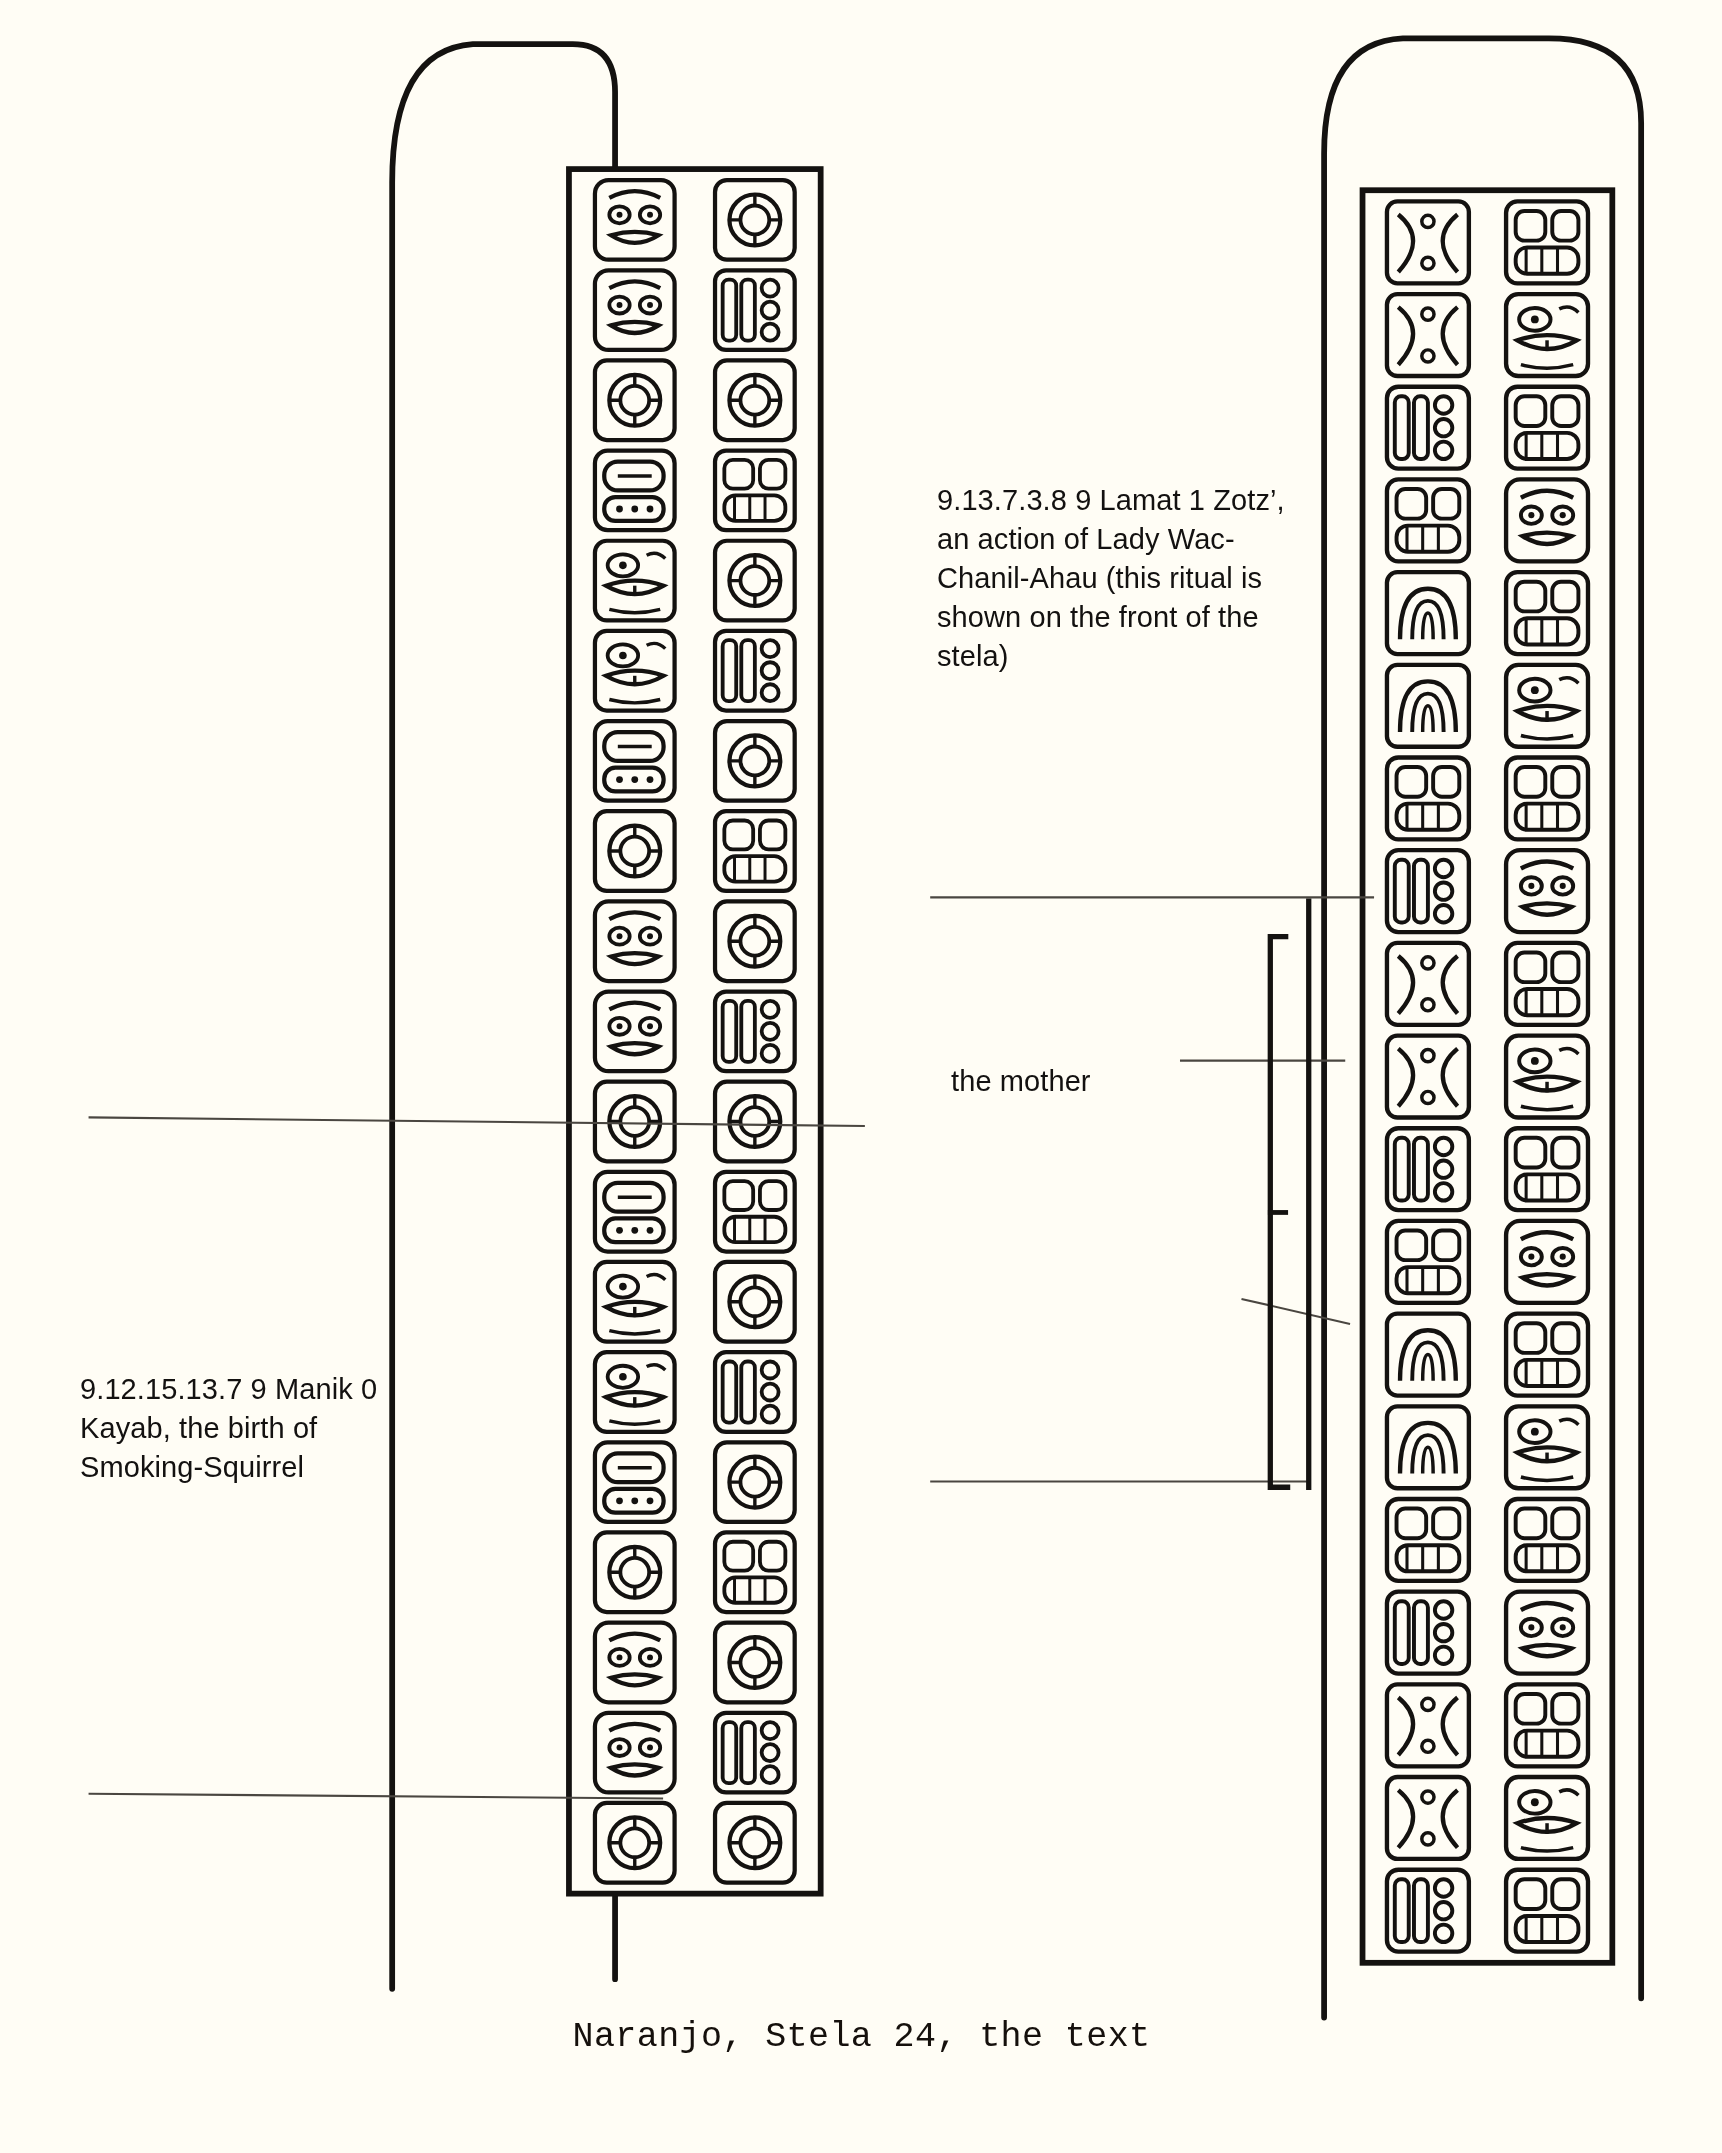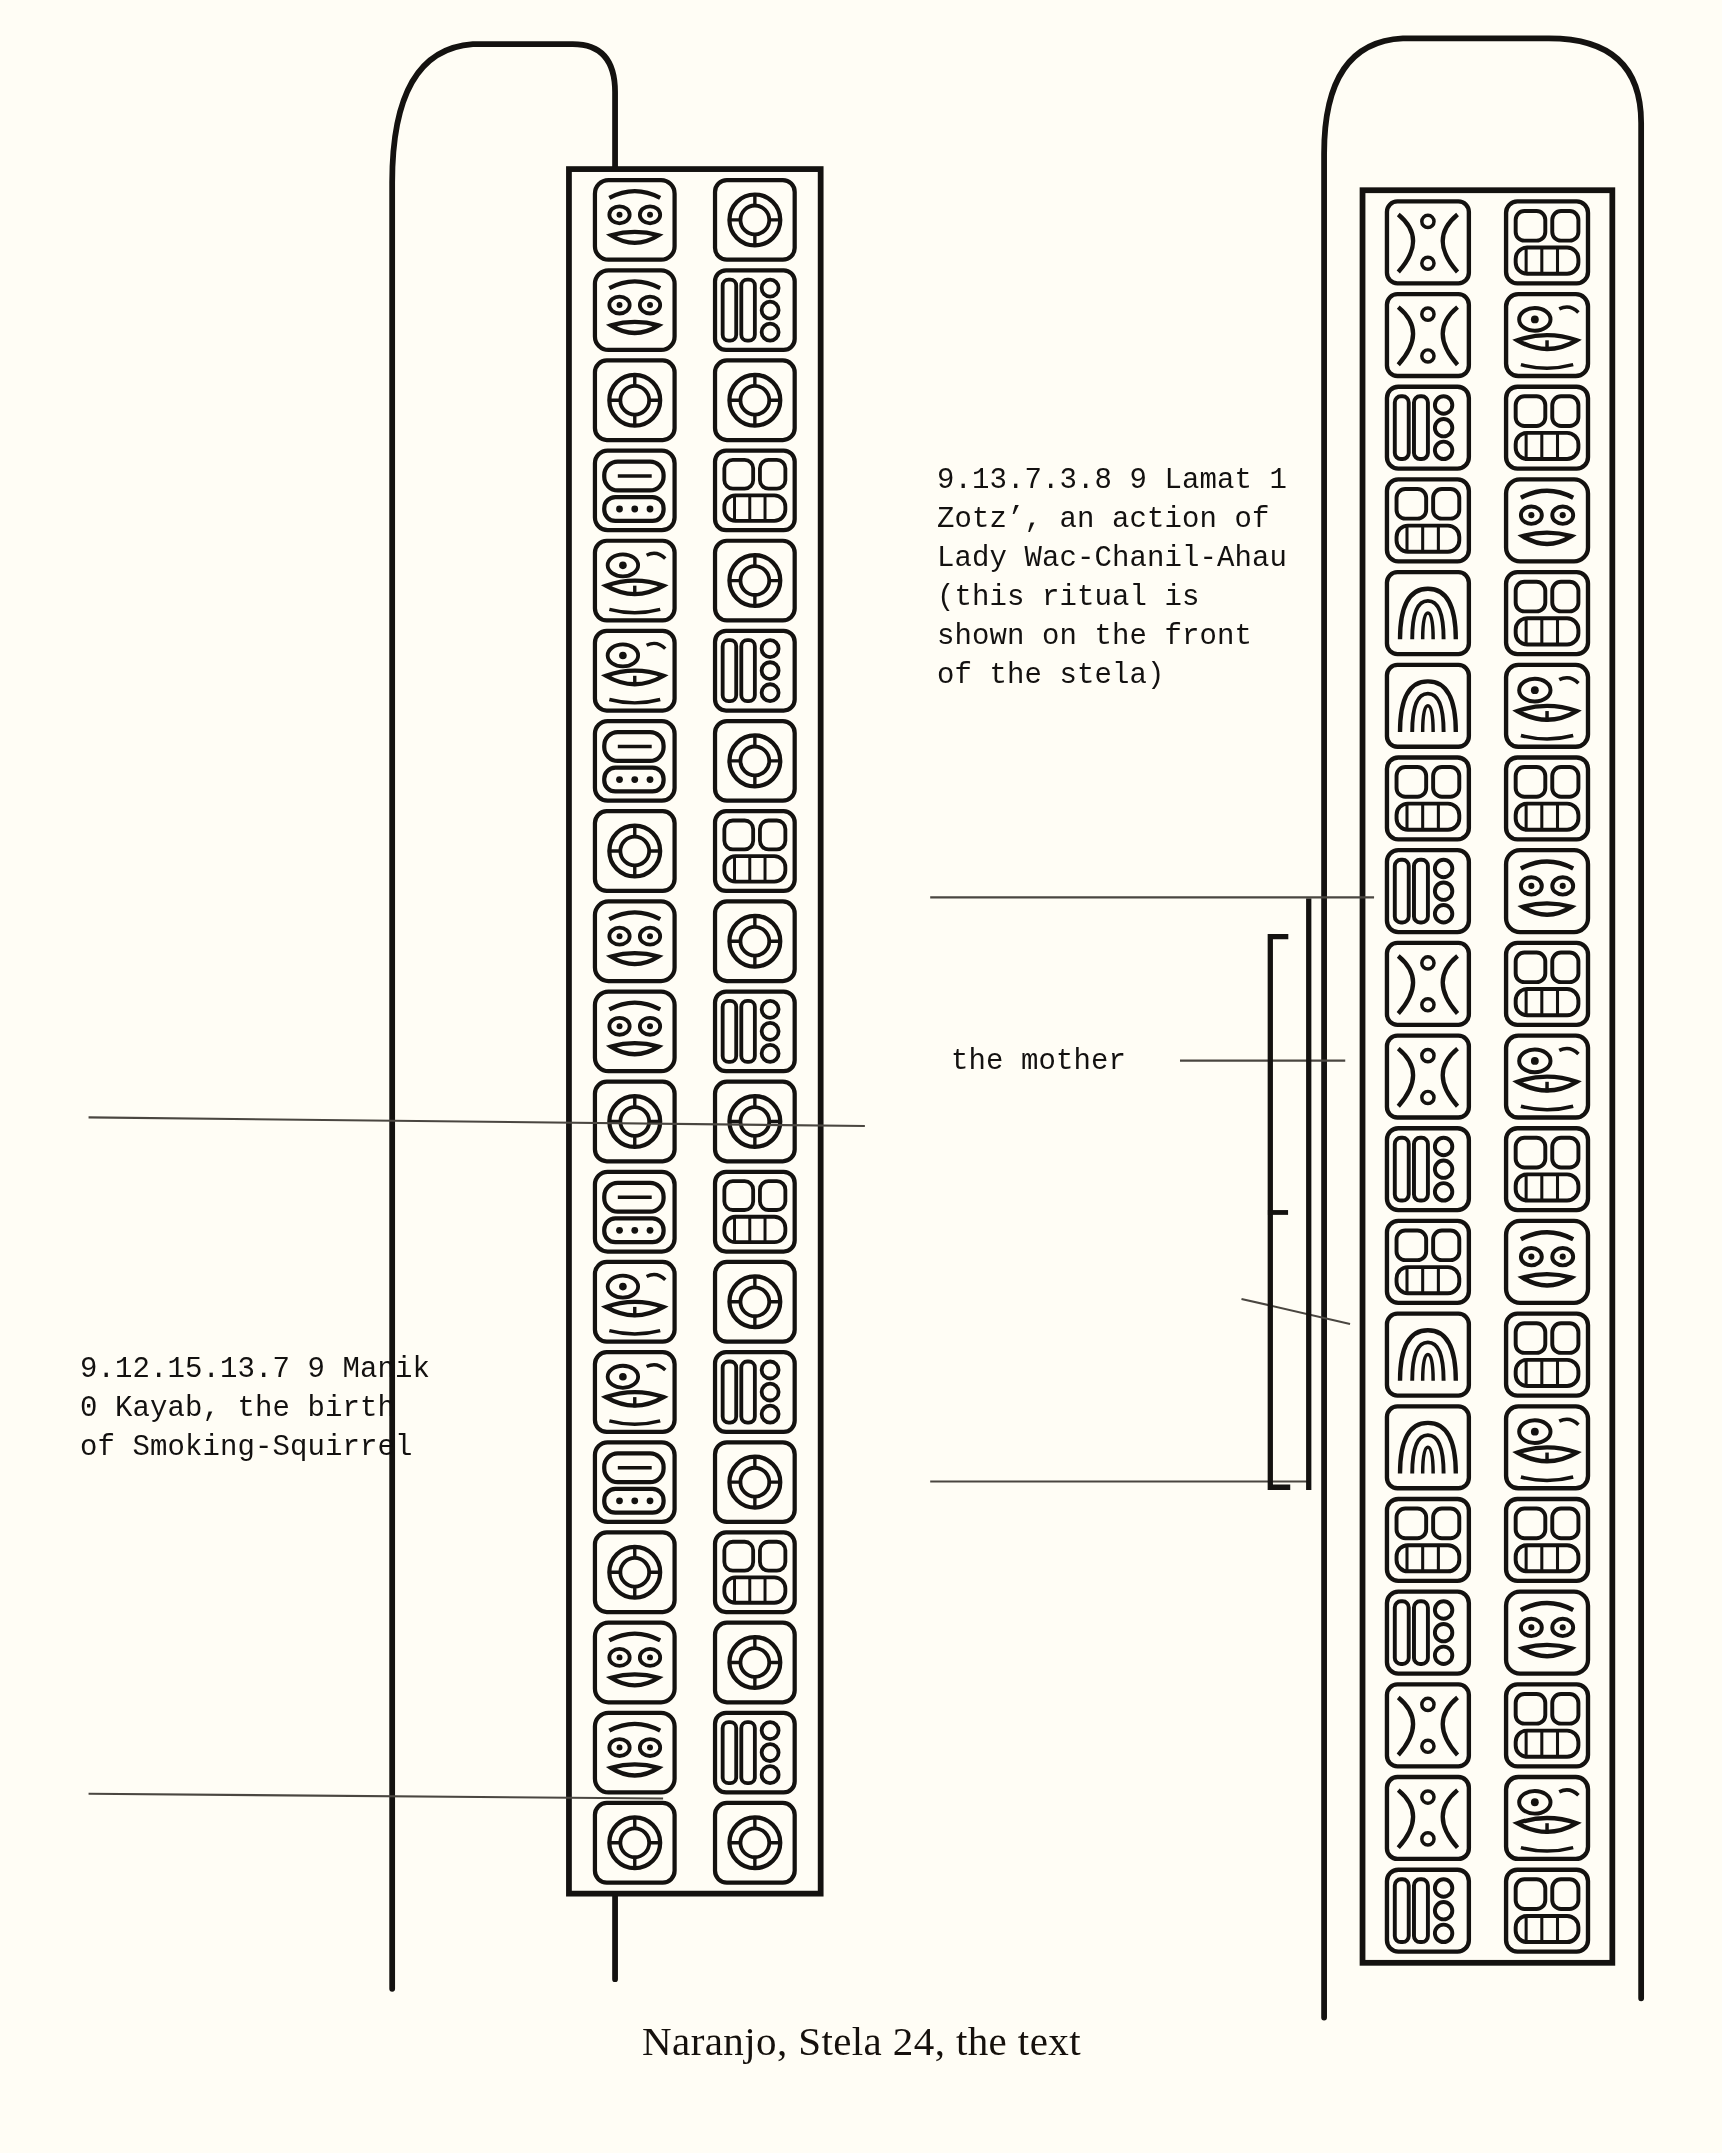--- a/index.html
+++ b/index.html
@@ -9,41 +9,42 @@
     font-family:"Liberation Serif","DejaVu Serif",serif;
     color:#141210;
     overflow:hidden;
     position:relative;
   }
   #stage{position:absolute;left:0;top:0;width:1723px;height:2154px;}
 
   
   .caption{
     position:absolute;
-    font-family:Liberation Mono, monospace;
+    font-family:Liberation Sans, sans-serif;
     font-size:29px;
     line-height:1.345;
     color:#131110;
     letter-spacing:0.1px;
     white-space:pre-line;
+    margin-top:20px;
   }
   .cap-left-top{left:90px;top:543px;width:346px;}
   .cap-left-bottom{left:80px;top:1350px;width:355px;}
   .cap-right-top{left:937px;top:461px;width:360px;}
   .cap-parentage{left:940px;top:908px;width:336px;}
   .cap-mother{left:951px;top:1042px;width:250px;}
   .cap-father{left:946px;top:1273px;width:288px;}
   .cap-half{left:956px;top:1537px;width:307px;}
 
   .title{
     position:absolute;
     left:0;top:2017px;width:1723px;
     text-align:center;
-    font-size:41px;
-    font-family:Liberation Serif, serif;
+    font-size:35px;
+    font-family:Liberation Mono, monospace;
     color:#15100c;
     letter-spacing:0.4px;
   }
 
   
   svg.layer{position:absolute;left:0;top:0;width:1723px;height:2154px;}
 </style>
 </head>
 <body>
 

